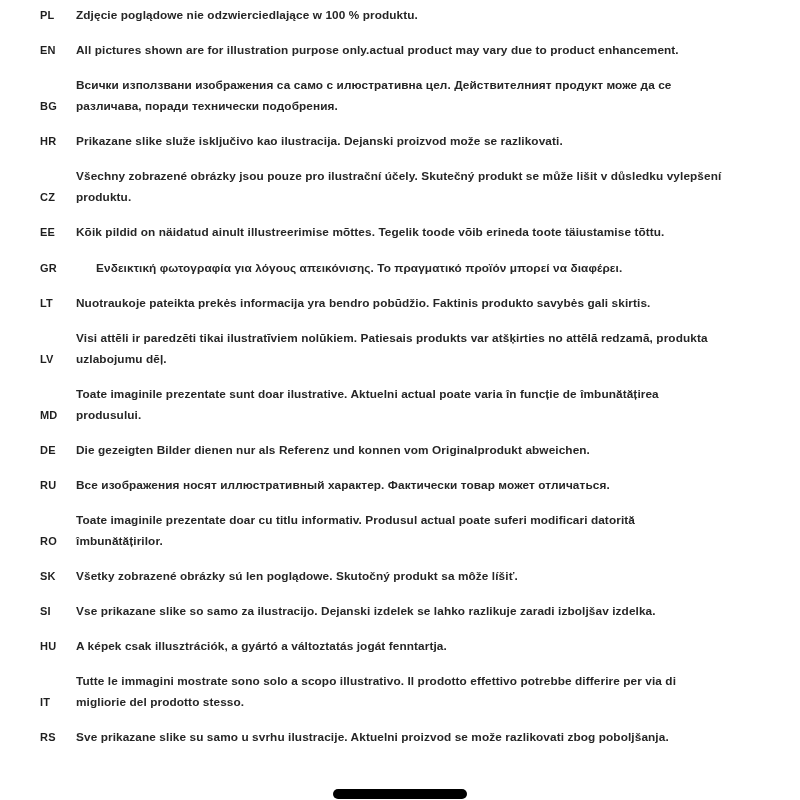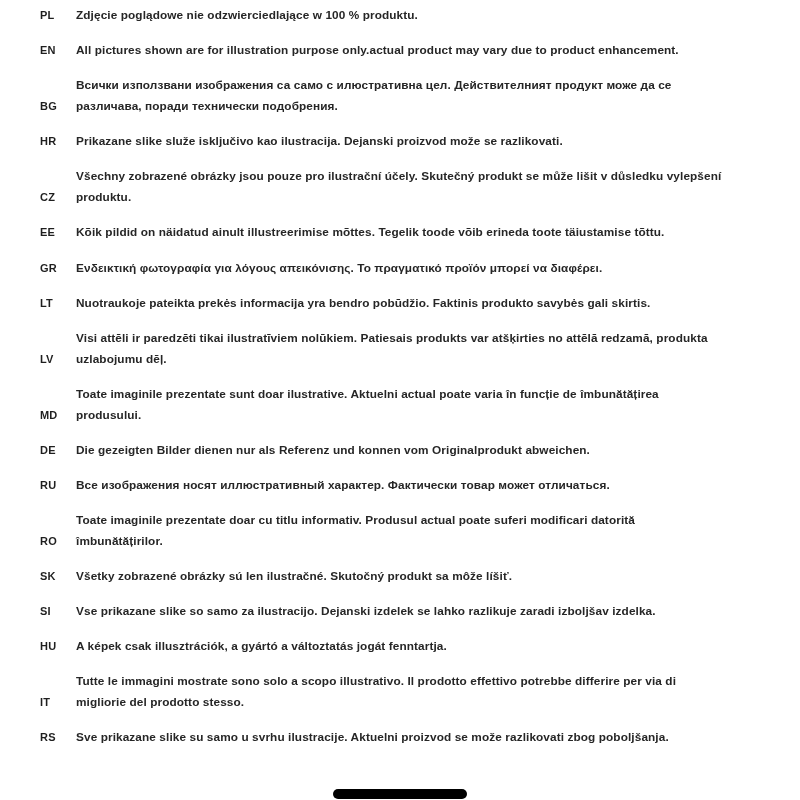--- a/index.html
+++ b/index.html
@@ -26,20 +26,21 @@
     padding: 5px 34px 0 40px;
   }
   .row {
     display: flex;
     align-items: flex-end;
     margin-bottom: 14px;
   }
   
   .rows .row:nth-child(7) {
     margin-top: 15px;
+    gap: 20px;
   }
   .code {
     flex: 0 0 36px;
     font-size: 11px;
     font-weight: bold;
     color: #1f1f1f;
     line-height: 21px;
     letter-spacing: 0.2px;
   }
   .text {
@@ -131,21 +132,21 @@
   </div>
 
   <div class="row">
     <span class="code">RO</span>
     <span class="text">Toate imaginile prezentate doar cu titlu informativ. Produsul actual poate suferi modificari datorită
 îmbunătățirilor.</span>
   </div>
 
   <div class="row">
     <span class="code">SK</span>
-    <span class="text">Všetky zobrazené obrázky sú len ilustračné. Skutočný produkt sa môže líšiť.</span>
+    <span class="text">Všetky zobrazené obrázky sú len poglądowe. Skutočný produkt sa môže líšiť.</span>
   </div>
 
   <div class="row">
     <span class="code">SI</span>
     <span class="text">Vse prikazane slike so samo za ilustracijo. Dejanski izdelek se lahko razlikuje zaradi izboljšav izdelka.</span>
   </div>
 
 
   <div class="row">
     <span class="code">HU</span>

